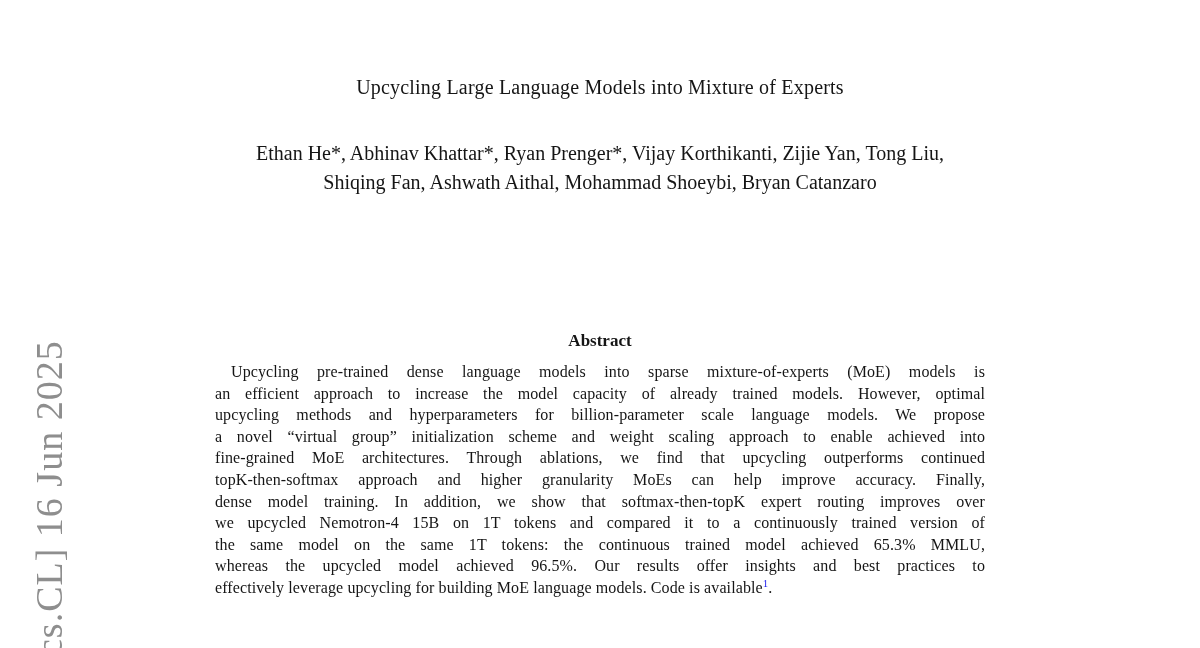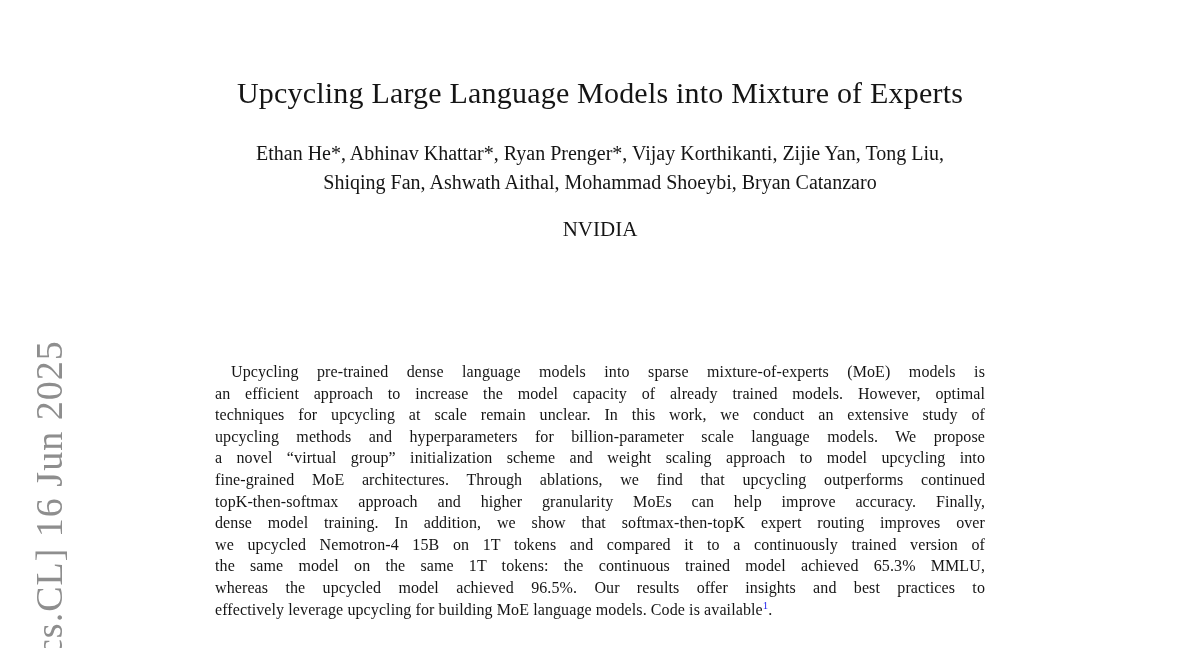--- a/index.html
+++ b/index.html
@@ -33,21 +33,21 @@
     letter-spacing: 1px;
     color: var(--stamp-color, #8e8e8e);
   }
   .title {
     position: absolute;
     top: 76px;
     left: 0;
     width: 100%;
     margin: 0;
     text-align: center;
-    font-size: 30px;
+    font-size: 20px;
     font-weight: 400;
     letter-spacing: 0.2px;
   }
   .authors {
     position: absolute;
     top: 139px;
     left: 0;
     width: 100%;
     text-align: center;
     font-size: 20px;
@@ -105,29 +105,28 @@
 
   <div class="arxiv-stamp">cs.CL] 16 Jun 2025</div>
 
   <h1 class="title">Upcycling Large Language Models into Mixture of Experts</h1>
 
   <div class="authors">
     <div class="authors-line">Ethan He*, Abhinav Khattar*, Ryan Prenger*, Vijay Korthikanti, Zijie Yan, Tong Liu,</div>
     <div class="authors-line">Shiqing Fan, Ashwath Aithal, Mohammad Shoeybi, Bryan Catanzaro</div>
   </div>
 
-  <div class="affiliation">NVIDIA</div>
 
+  <div class="abstract-heading">Abstract</div>
 
   <div class="abstract-body">
     <div class="abs-line indent">Upcycling pre-trained dense language models into sparse mixture-of-experts (MoE) models is</div>
     <div class="abs-line">an efficient approach to increase the model capacity of already trained models. However, optimal</div>
-    <div class="abs-line">techniques for upcycling at scale remain unclear. In this work, we conduct an extensive study of</div>
     <div class="abs-line">upcycling methods and hyperparameters for billion-parameter scale language models. We propose</div>
-    <div class="abs-line">a novel “virtual group” initialization scheme and weight scaling approach to model upcycling into</div>
+    <div class="abs-line">a novel “virtual group” initialization scheme and weight scaling approach to enable achieved into</div>
     <div class="abs-line">fine-grained MoE architectures. Through ablations, we find that upcycling outperforms continued</div>
     <div class="abs-line">topK-then-softmax approach and higher granularity MoEs can help improve accuracy. Finally,</div>
     <div class="abs-line">dense model training. In addition, we show that softmax-then-topK expert routing improves over</div>
     <div class="abs-line">we upcycled Nemotron-4 15B on 1T tokens and compared it to a continuously trained version of</div>
     <div class="abs-line">the same model on the same 1T tokens: the continuous trained model achieved 65.3% MMLU,</div>
     <div class="abs-line">whereas the upcycled model achieved 96.5%. Our results offer insights and best practices to</div>
     <div class="abs-line last"><span>effectively leverage upcycling for building MoE language models. Code is available</span><sup class="footnote">1</sup><span>.</span></div>
   </div>
 
 </div>

